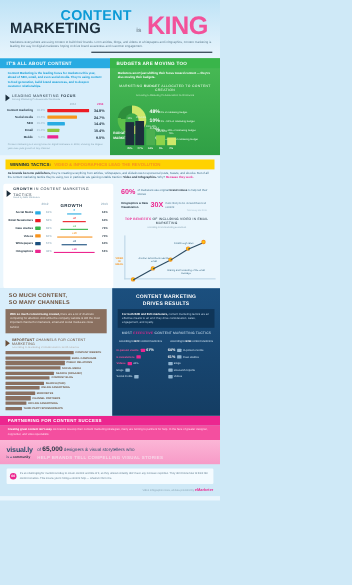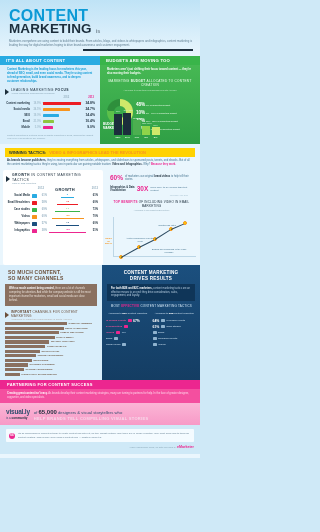--- a/index.html
+++ b/index.html
@@ -17,22 +17,22 @@
 
   
   .header {
     background:linear-gradient(180deg,#bfe3f6 0%, #d6edfa 55%, #e8f5fc 100%);
     padding:8px 9px 5px 9px;
     position:relative;
   }
   .ttl-row { display:flex; align-items:flex-end; gap:3px; }
   .ttl-left { display:flex; flex-direction:column; }
   .t-content {
-    font-size:16px; font-weight:bold; letter-spacing:0.3px;
-    color:#0c9ad6; line-height:0.95;
+    font-size:13px; font-weight:bold; letter-spacing:0.3px;
+    color:#0c9ad6; line-height:0.95;margin-left:46px;
   }
   .t-marketing {
     font-size:13.5px; font-weight:bold; letter-spacing:0.1px;
     color:#1c2e3c; line-height:0.95;
   }
   .t-is { font-size:5.5px; font-weight:bold; color:#7a8b96; padding:0 0 1.5px 1px; }
   .t-king {
     font-size:23px; font-weight:bold; color:#f2529a; line-height:0.78;
     letter-spacing:-0.5px; margin-left:2px;
   }
@@ -211,20 +211,21 @@
 
 <div class="page">
 
   <div class="header">
     <div class="ttl-row">
       <div class="ttl-left">
         <div class="t-content">CONTENT</div>
         <div class="t-marketing">MARKETING</div>
       </div>
       <div class="t-is">is</div>
+      <div class="t-king">KING</div>
     </div>
     <div class="sub-blurb">Marketers everywhere are using content to build their brands. From articles, blogs, and videos to whitepapers and infographics, content marketing is leading the way for digital marketers hoping to drive brand awareness and customer engagement.</div>
     <div class="hr-dark"></div>
   </div>
 
   <div class="row">
 
     <div class="col-l s1l">
       <div class="banner banner-blue">
         <span>IT'S ALL ABOUT CONTENT</span>

